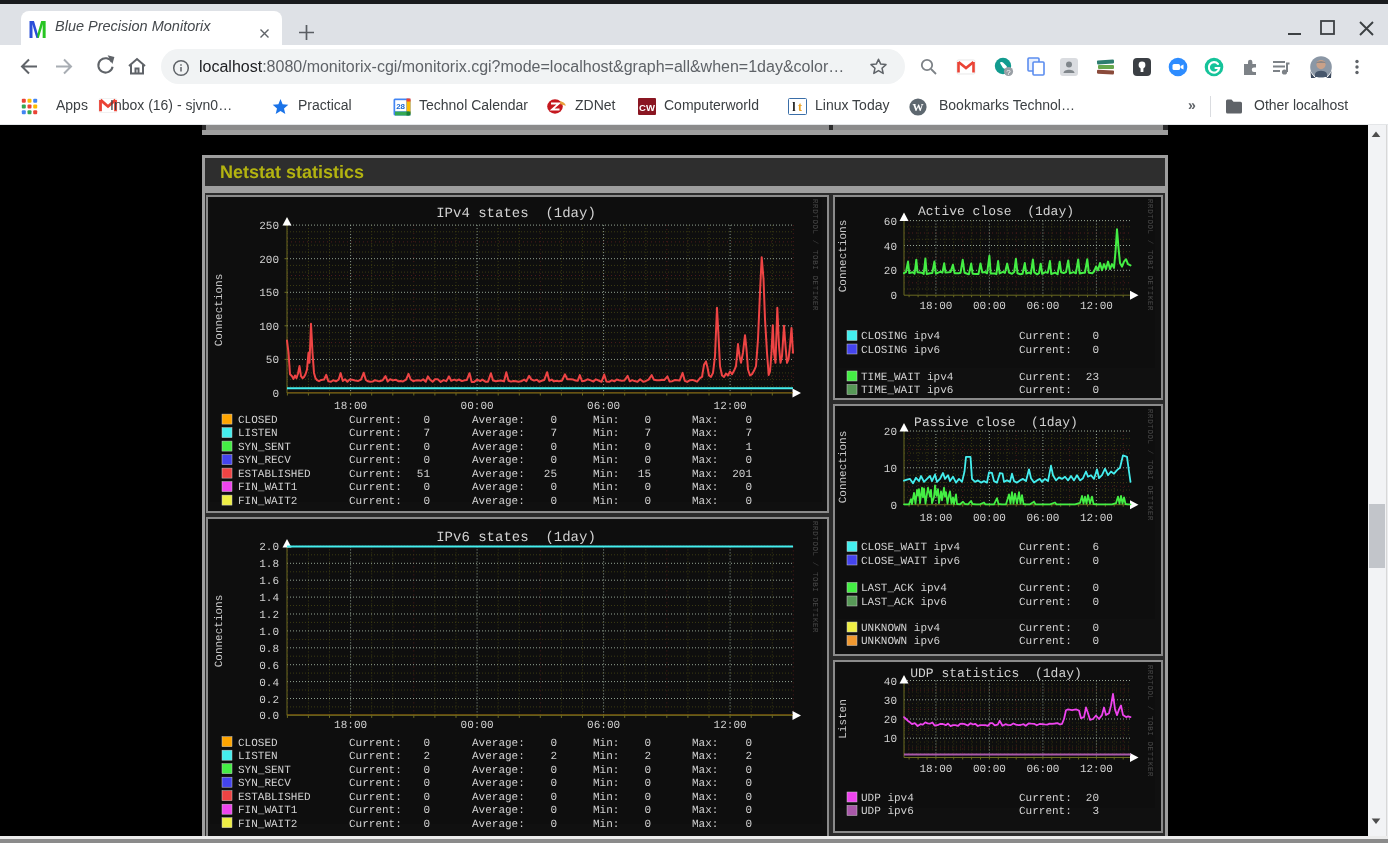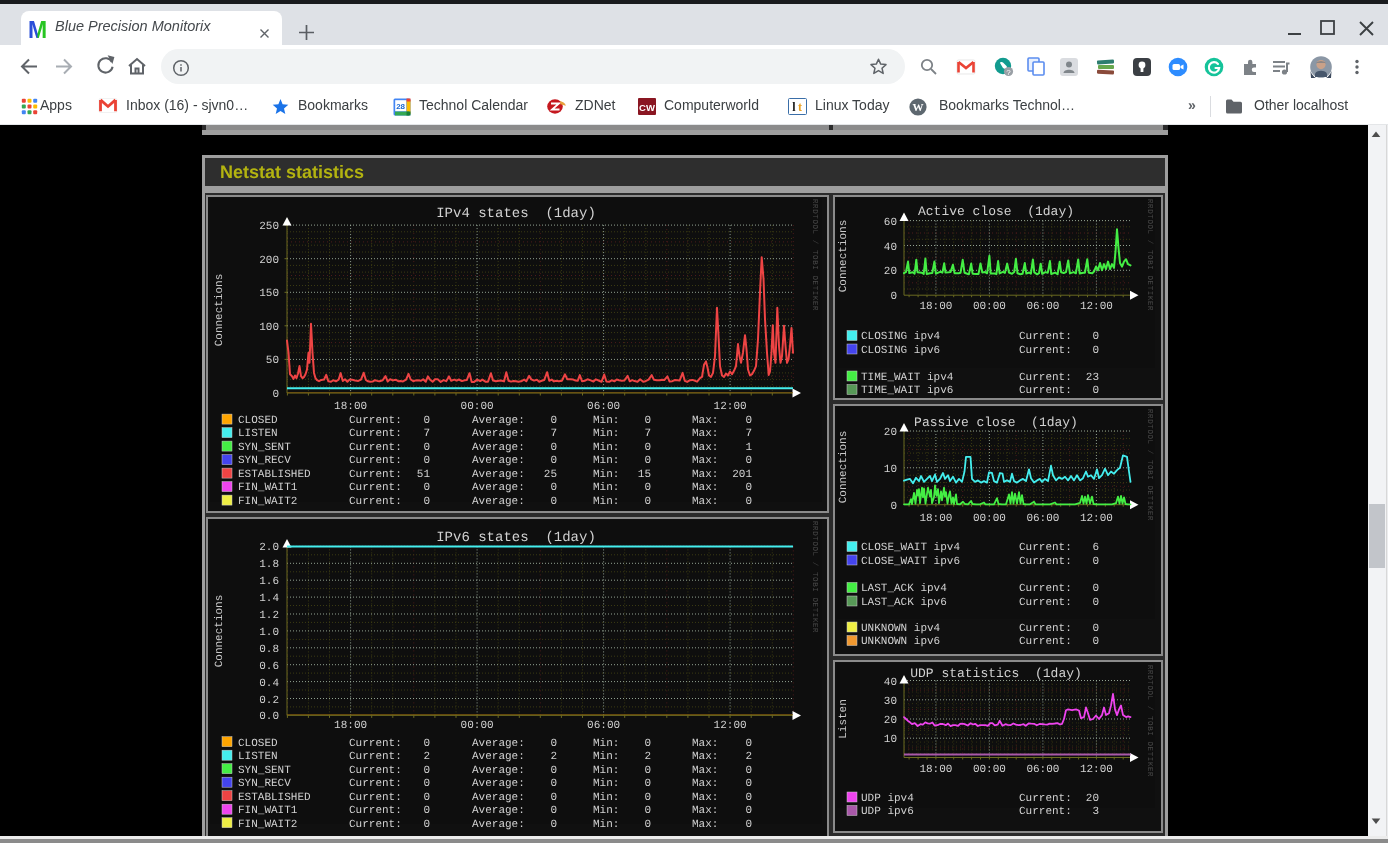--- a/index.html
+++ b/index.html
@@ -59,20 +59,21 @@
       <path d="M111.9 17.0 A 7.2 7.2 0 1 0 112.6 21.8" stroke="#5f6368" stroke-width="2" fill="none"></path>
       <path d="M107.6 10.2 L114.4 12.1 L112.4 18.9 Z" fill="#5f6368" stroke="none"></path>
 
       <path d="M129 21 L137 14 L145 21 M131 20 L131 28.5 L143 28.5 L143 20 M135.5 28.5 L135.5 23.5 L138.5 23.5 L138.5 28.5" stroke="#5f6368" stroke-width="2" fill="none"></path>
     </svg>
     <div class="abs" id="urlbar"></div>
     <svg class="abs" style="left:172px;top:59px;top:14px" width="18" height="18" viewBox="0 0 18 18">
       <circle cx="9" cy="9" r="7.3" fill="none" stroke="#5f6368" stroke-width="1.5"></circle>
       <path d="M9 8 L9 12.5 M9 5.2 L9 6.8" stroke="#5f6368" stroke-width="1.5"></path>
     </svg>
+    <div class="abs" id="urltext"><span style="color:#202124">localhost</span>:8080/monitorix-cgi/monitorix.cgi?mode=localhost&amp;graph=all&amp;when=1day&amp;color…</div>
 
     <svg class="abs" style="left:869px;top:12px" width="19" height="19" viewBox="0 0 19 19">
       <path d="M9.5 2.2 L11.7 7.1 L17 7.6 L13 11.2 L14.2 16.4 L9.5 13.6 L4.8 16.4 L6 11.2 L2 7.6 L7.3 7.1 Z" fill="none" stroke="#5f6368" stroke-width="1.5" stroke-linejoin="round"></path>
     </svg>
 
     <svg class="abs" style="left:918px;top:11px" width="460" height="22" viewBox="0 0 460 22">
 
       <g stroke="#7d8287" stroke-width="1.8" fill="none">
         <circle cx="9" cy="9" r="5.2"></circle>
           <path d="M13 13 L18 18"></path>
@@ -158,31 +159,31 @@
           <rect x="6.5" y="0.8" width="4" height="4" rx="1" fill="#fbbc04"></rect>
           <rect x="12.2" y="0.8" width="4" height="4" rx="1" fill="#4285f4"></rect>
       <rect x="0.8" y="6.5" width="4" height="4" rx="1" fill="#34a853"></rect>
           <rect x="6.5" y="6.5" width="4" height="4" rx="1" fill="#ea4335"></rect>
           <rect x="12.2" y="6.5" width="4" height="4" rx="1" fill="#fbbc04"></rect>
       <rect x="0.8" y="12.2" width="4" height="4" rx="1" fill="#4285f4"></rect>
           <rect x="6.5" y="12.2" width="4" height="4" rx="1" fill="#34a853"></rect>
           <rect x="12.2" y="12.2" width="4" height="4" rx="1" fill="#ea4335"></rect>
       </g>
     </svg>
-    <div class="bk" style="left:40px">Apps</div>
+    <div class="bk" style="left:56px">Apps</div>
     <svg class="abs" style="left:98px;top:10px" width="20" height="15" viewBox="0 0 20 16">
       <rect x="0.5" y="0.5" width="19" height="15" rx="1.5" fill="#ffffff" stroke="#e0e0e0" stroke-width="0.5"></rect>
       <path d="M2 2 L10 9 L18 2" fill="none" stroke="#ea4335" stroke-width="3"></path>
       <path d="M2 2 L2 14 M18 2 L18 14" stroke="#ea4335" stroke-width="3"></path>
     </svg>
-    <div class="bk" style="left:126px">Inbox (16) - sjvn0…</div>
+    <div class="bk" style="left:110px">Inbox (16) - sjvn0…</div>
     <svg class="abs" style="left:272px;top:10px" width="17" height="17" viewBox="0 0 17 17">
       <path d="M8.5 1 L10.6 6.3 L16.3 6.7 L12 10.4 L13.3 16 L8.5 13 L3.7 16 L5 10.4 L0.7 6.7 L6.4 6.3 Z" fill="#1a73e8"></path>
     </svg>
-    <div class="bk" style="left:298px">Bookmarks</div>
+    <div class="bk" style="left:298px">Practical</div>
     <svg class="abs" style="left:393px;top:10px" width="18" height="18" viewBox="0 0 18 18">
       <rect x="0.5" y="0.5" width="17" height="17" rx="1.5" fill="#4285f4"></rect>
       <rect x="13.5" y="2" width="4" height="14" fill="#fbbc04"></rect>
       <rect x="2" y="13.5" width="14" height="4" fill="#34a853"></rect>
       <rect x="13.5" y="13.5" width="4" height="4" fill="#188038"></rect>
       <rect x="13.5" y="0.5" width="4" height="3" fill="#ea4335"></rect>
       <rect x="2.2" y="2.2" width="11" height="11" fill="#ffffff"></rect>
       <text x="7.6" y="11.2" font-size="8" font-weight="bold" fill="#1967d2" text-anchor="middle" font-family="Liberation Sans">28</text>
     </svg>
     <div class="bk" style="left:419px">Technol Calendar</div>

